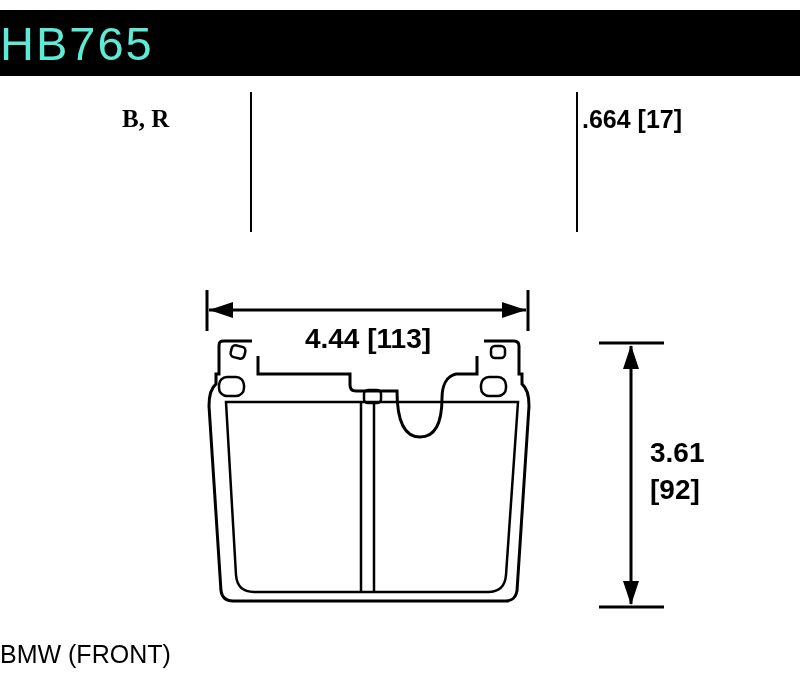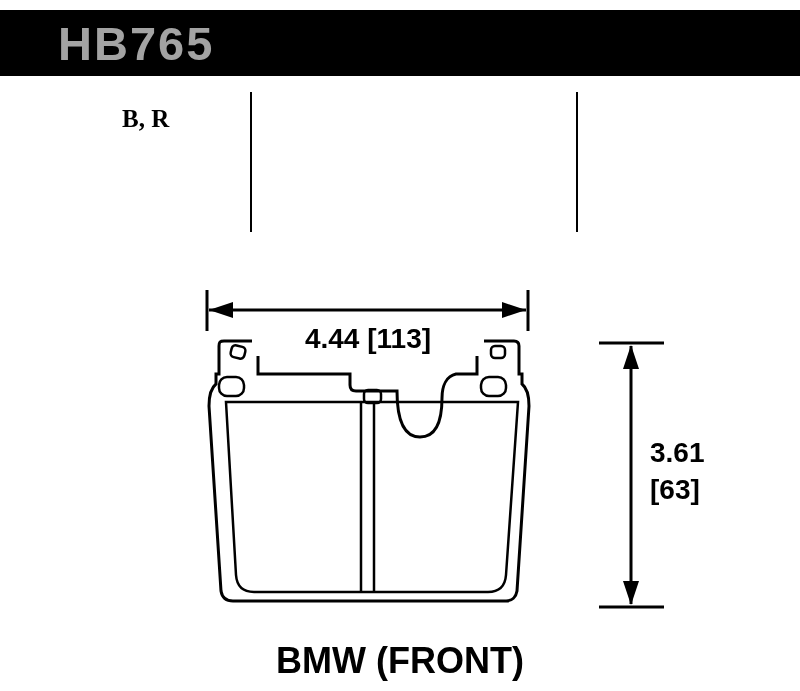--- a/index.html
+++ b/index.html
@@ -14,25 +14,24 @@
   }
   .header {
     position: absolute;
     top: 10px; left: 0;
     width: 800px; height: 66px;
     background: #000000;
     display: flex;
     align-items: center;
   }
   .part-number {
-    color: #a3a3a3;
+    color: #5eead4;
     font-size: 47px;
-    font-weight: bold;
+    font-weight: normal;
     letter-spacing: 2px;
-    margin-left: 58px;
   }
   .spec {
     position: absolute;
     top: 105px;
     font-size: 25px;
     font-weight: bold;
     white-space: nowrap;
   }
   .spec-compounds { left: 122px; font-family: Liberation Serif, serif; }
   .spec-fmsi { left: 262px; }
@@ -64,35 +63,35 @@
     width: 86px;
     text-align: left;
     font-size: 28px;
     font-weight: bold;
     line-height: 37px;
   }
   .caption {
     position: absolute;
     left: 0; top: 640px;
     width: 800px;
-    text-align: center;
-    font-size: 36px;
-    font-weight: bold;
+    font-size: 25px;
+    font-weight: normal;
   }
 </style>
 </head>
 <body>
 
 <div class="page">
 
   <div class="header">
     <span class="part-number">HB765</span>
   </div>
 
   <span class="spec spec-compounds">B, R</span>
+  <span class="spec spec-thickness">.664 [17]</span>
 
   <div class="vline vline-1"></div>
   <div class="vline vline-2"></div>
 
   <svg class="diagram" width="800" height="691" viewBox="0 0 800 691" xmlns="http://www.w3.org/2000/svg">
     <g fill="none" stroke="#000000">
 
       <line x1="207" y1="290" x2="207" y2="331" stroke-width="3"></line>
       <line x1="528" y1="290" x2="528" y2="331" stroke-width="3"></line>
       <line x1="209" y1="310" x2="526" y2="310" stroke-width="3"></line>
@@ -155,18 +154,18 @@
       <rect x="219" y="377" width="25" height="19" rx="8" stroke-width="2.5"></rect>
       <rect x="481" y="377" width="25" height="19" rx="8" stroke-width="2.5"></rect>
       <rect x="364" y="390" width="17" height="13" rx="4" stroke-width="2.5"></rect>
     </g>
   </svg>
 
   <div class="dim-width">4.44 [113]</div>
 
   <div class="dim-height">
     <div>3.61</div>
-    <div>[63]</div>
+    <div>[92]</div>
   </div>
 
   <div class="caption">BMW (FRONT)</div>
 
 </div>
 
 </body></html>

